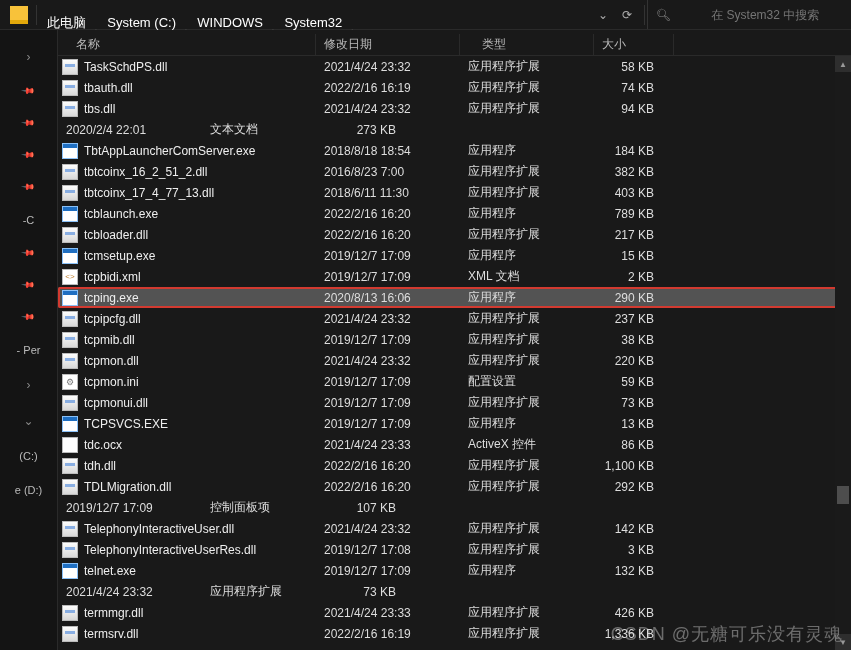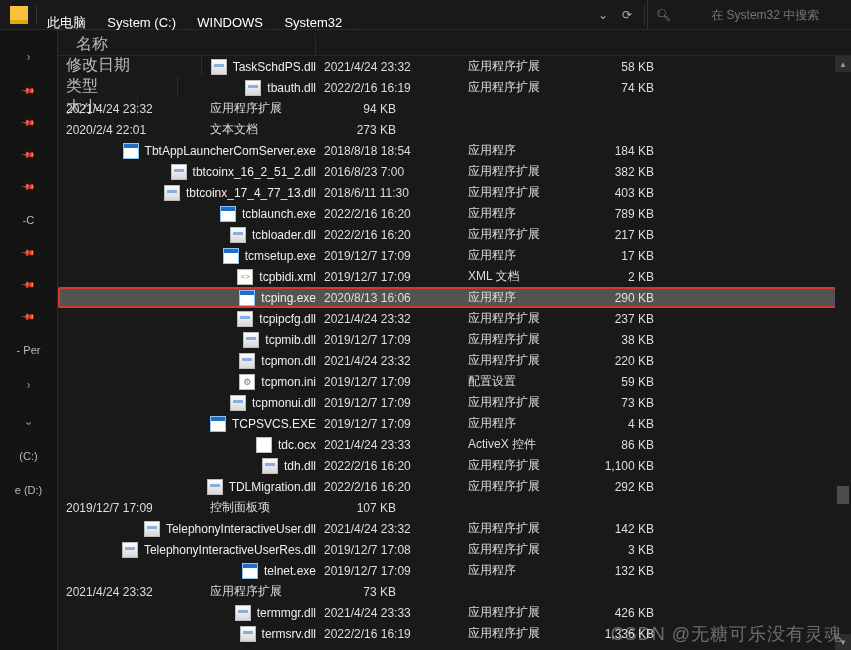--- a/index.html
+++ b/index.html
@@ -107,33 +107,32 @@
     flex-direction: column;
     background: #191919;
     overflow: hidden;
     position: relative;
   }
   .cols {
     display: flex;
     height: 26px;
     border-bottom: 1px solid #2a2a2a;
     color: #bbb;
-    font-size: 16px;
+    font-size: 12px;
     padding-top: 4px;
-    flex-direction: column;
   }
   .cols > div {
     border-right: 1px solid #2a2a2a;
     padding-left: 8px;
     display: flex;
     align-items: center;
   }
   .c-name { width: 258px; padding-left: 18px !important; }
   .c-date { width: 144px; }
-  .c-type { width: 120px; }
+  .c-type { width: 120px; margin-left: 14px; }
   .c-size { width: 80px; }
 
   .rows {
     flex: 1;
     overflow-y: hidden;
   }
   .row {
     display: flex;
     align-items: center;
     height: 21px;
@@ -144,21 +143,20 @@
     background: #535353;
     outline: 2px solid #d23a30;
     outline-offset: -2px;
     border-radius: 2px;
   }
   .cell-name {
     width: 258px;
     display: flex;
     align-items: center;
     padding-left: 4px;
-    justify-content: flex-end;
   }
   .cell-date { width: 144px; padding-left: 8px; color: #ddd; }
   .cell-type { width: 120px; padding-left: 8px; color: #ddd; }
   .cell-size { width: 80px; text-align: right; padding-right: 6px; color: #ddd; }
 
   .ficon {
     width: 16px; height: 16px;
     margin-right: 6px;
     flex-shrink: 0;
     display: flex;
@@ -288,20 +286,24 @@
         <div class="row">
           <div class="cell-name">
             <span class="ficon ic-dll"></span>
             <span>tbauth.dll</span>
           </div>
           <div class="cell-date">2022/2/16 16:19</div>
           <div class="cell-type">应用程序扩展</div>
           <div class="cell-size">74 KB</div>
         </div>
         <div class="row">
+          <div class="cell-name">
+            <span class="ficon ic-dll"></span>
+            <span>tbs.dll</span>
+          </div>
           <div class="cell-date">2021/4/24 23:32</div>
           <div class="cell-type">应用程序扩展</div>
           <div class="cell-size">94 KB</div>
         </div>
         <div class="row">
           <div class="cell-date">2020/2/4 22:01</div>
           <div class="cell-type">文本文档</div>
           <div class="cell-size">273 KB</div>
         </div>
         <div class="row">
@@ -349,21 +351,21 @@
           <div class="cell-type">应用程序扩展</div>
           <div class="cell-size">217 KB</div>
         </div>
         <div class="row">
           <div class="cell-name">
             <span class="ficon ic-exe"></span>
             <span>tcmsetup.exe</span>
           </div>
           <div class="cell-date">2019/12/7 17:09</div>
           <div class="cell-type">应用程序</div>
-          <div class="cell-size">17 KB</div>
+          <div class="cell-size">15 KB</div>
         </div>
         <div class="row">
           <div class="cell-name">
             <span class="ficon ic-xml"></span>
             <span>tcpbidi.xml</span>
           </div>
           <div class="cell-date">2019/12/7 17:09</div>
           <div class="cell-type">XML 文档</div>
           <div class="cell-size">2 KB</div>
         </div>
@@ -421,21 +423,21 @@
           <div class="cell-type">应用程序扩展</div>
           <div class="cell-size">73 KB</div>
         </div>
         <div class="row">
           <div class="cell-name">
             <span class="ficon ic-exe"></span>
             <span>TCPSVCS.EXE</span>
           </div>
           <div class="cell-date">2019/12/7 17:09</div>
           <div class="cell-type">应用程序</div>
-          <div class="cell-size">4 KB</div>
+          <div class="cell-size">13 KB</div>
         </div>
         <div class="row">
           <div class="cell-name">
             <span class="ficon ic-ocx"></span>
             <span>tdc.ocx</span>
           </div>
           <div class="cell-date">2021/4/24 23:33</div>
           <div class="cell-type">ActiveX 控件</div>
           <div class="cell-size">86 KB</div>
         </div>

